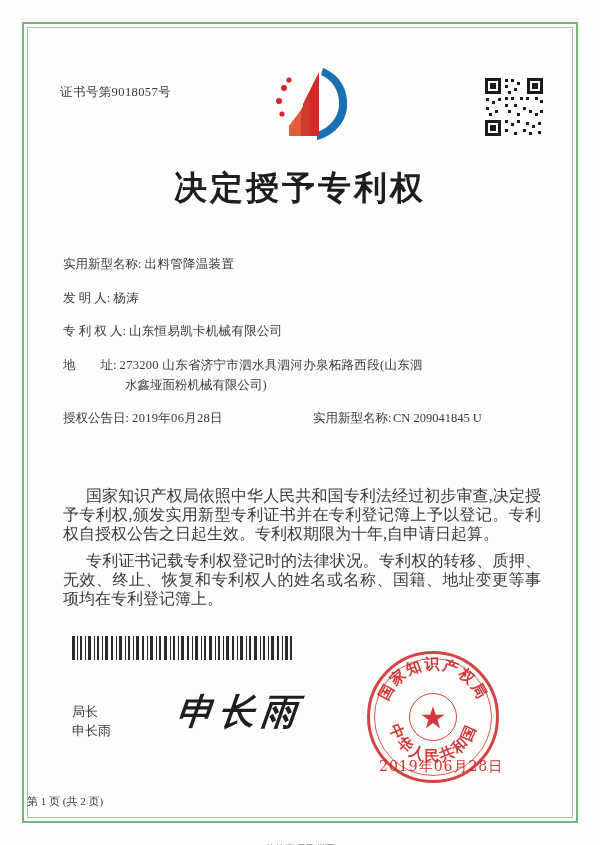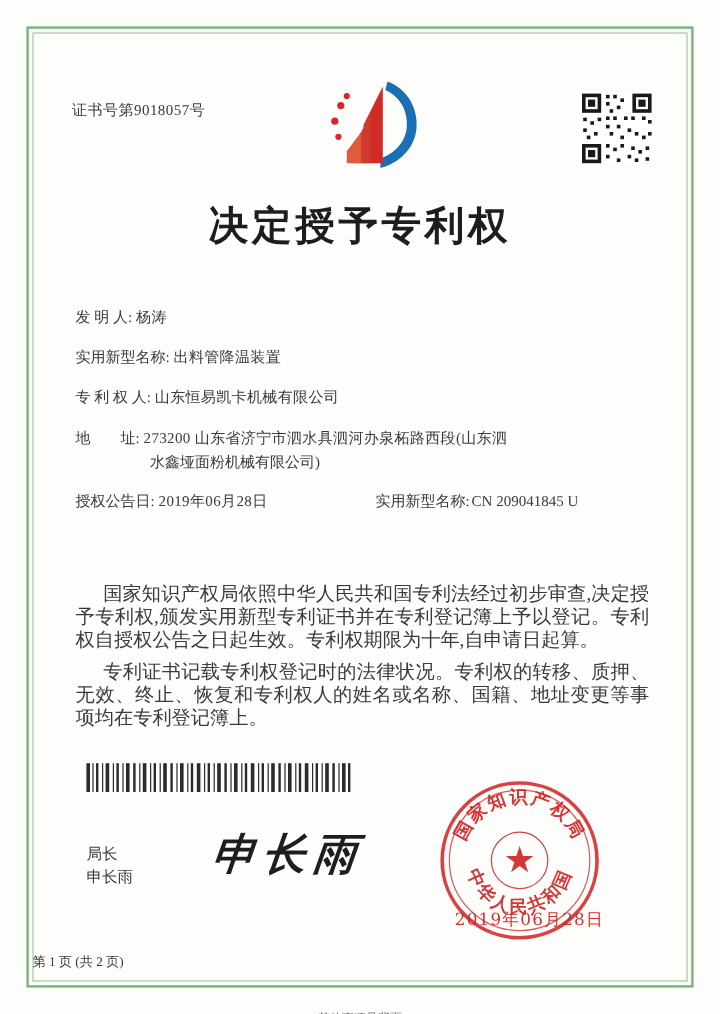--- a/index.html
+++ b/index.html
@@ -348,27 +348,27 @@
             <rect x="55" y="55" width="3" height="3"></rect>
         </g>
       </svg>
     </div>
 
     <div class="title">决定授予专利权</div>
 
     <div class="fields">
 
       <div class="row">
+        <span class="label">实用新型名称:</span>
+        <span class="value">出料管降温装置</span>
+      </div>
+
+      <div class="row">
         <span class="label">发 明 人:</span>
         <span class="value">杨涛</span>
-      </div>
-
-      <div class="row">
-        <span class="label">实用新型名称:</span>
-        <span class="value">出料管降温装置</span>
       </div>
 
 
 
       <div class="row">
         <span class="label">专 利 权 人:</span>
         <span class="value">山东恒易凯卡机械有限公司</span>
       </div>
 
       <div class="row indent-2">

